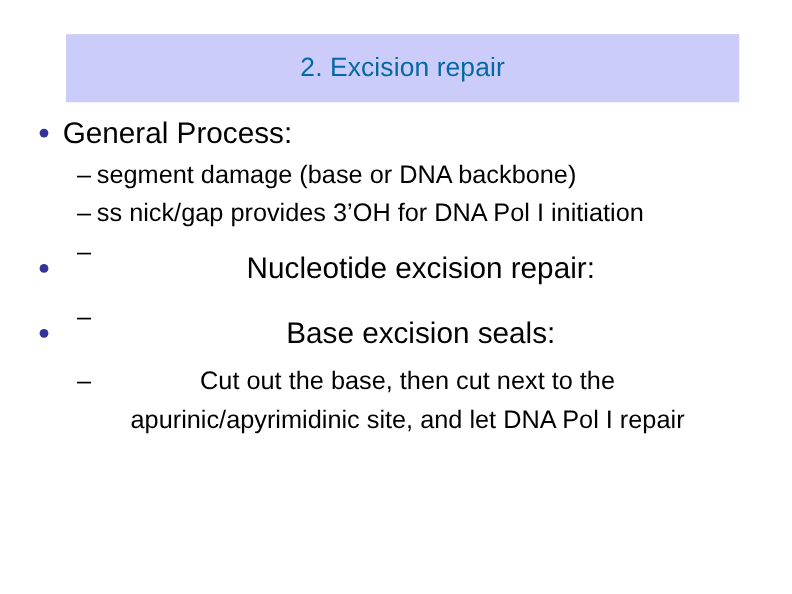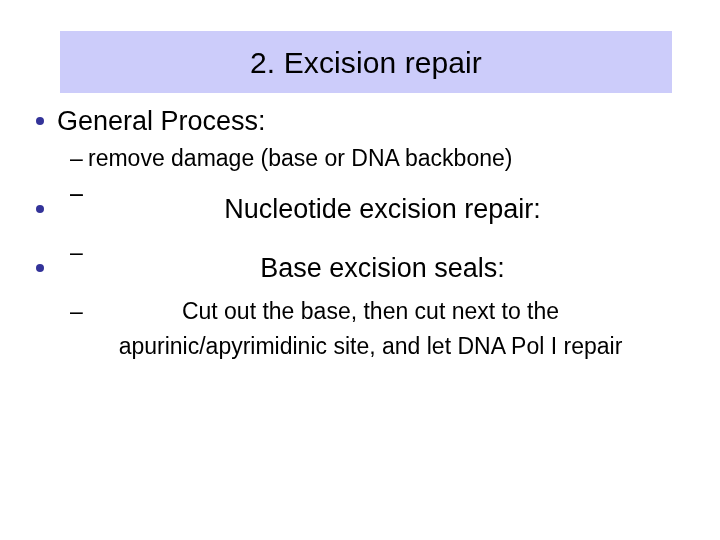--- a/index.html
+++ b/index.html
@@ -31,23 +31,23 @@
     top: 31px;
     width: 612px;
     height: 62px;
     background: #ccccfa;
     display: flex;
     align-items: center;
     justify-content: center;
     box-sizing: border-box;
   }
   .title-text {
-    font-size: 30px;
+    font-size: 24px;
     line-height: 1.1;
-    color: #000000;
+    color: #0369a1;
     letter-spacing: 0.1px;
     white-space: nowrap;
   }
 
   
   .body-area {
     position: absolute;
     left: 0px;
     top: 104px;
     width: 708px;
@@ -116,24 +116,25 @@
   <div class="body-area">
 
     <div class="section">
       <div class="l1">
         <span class="dot" style="background: rgb(51, 51, 153);"></span>
         <span>General Process:</span>
       </div>
       <ul class="l2list">
         <li class="l2">
           <span class="dash">–</span>
-          <span>remove damage (base or DNA backbone)</span>
+          <span>segment damage (base or DNA backbone)</span>
         </li>
         <li class="l2">
           <span class="dash">–</span>
+          <span>ss nick/gap provides 3’OH for DNA Pol I initiation</span>
         </li>
         <li class="l2">
           <span class="dash">–</span>
         </li>
       </ul>
     </div>
 
     <div class="section">
       <div class="l1">
         <span class="dot" style="background: rgb(51, 51, 153);"></span>

